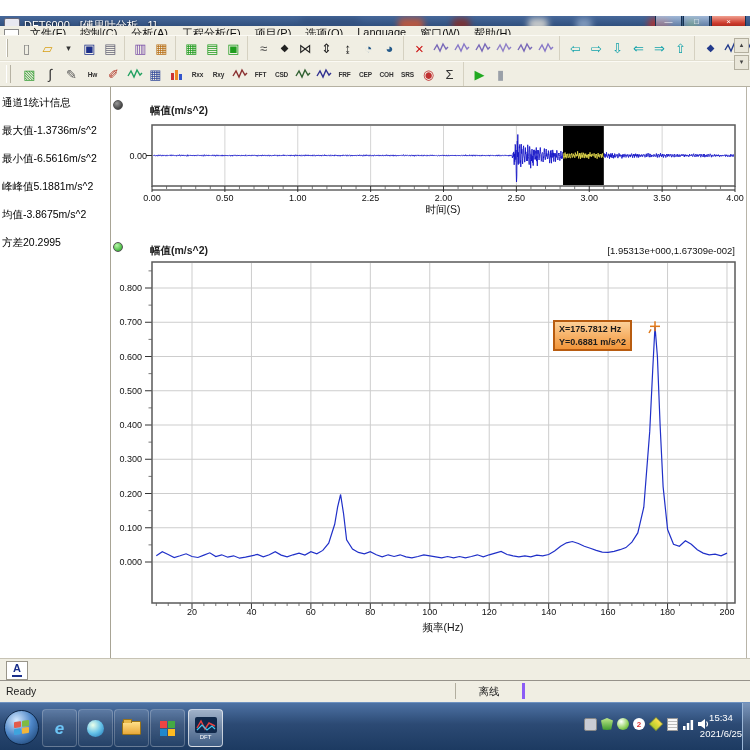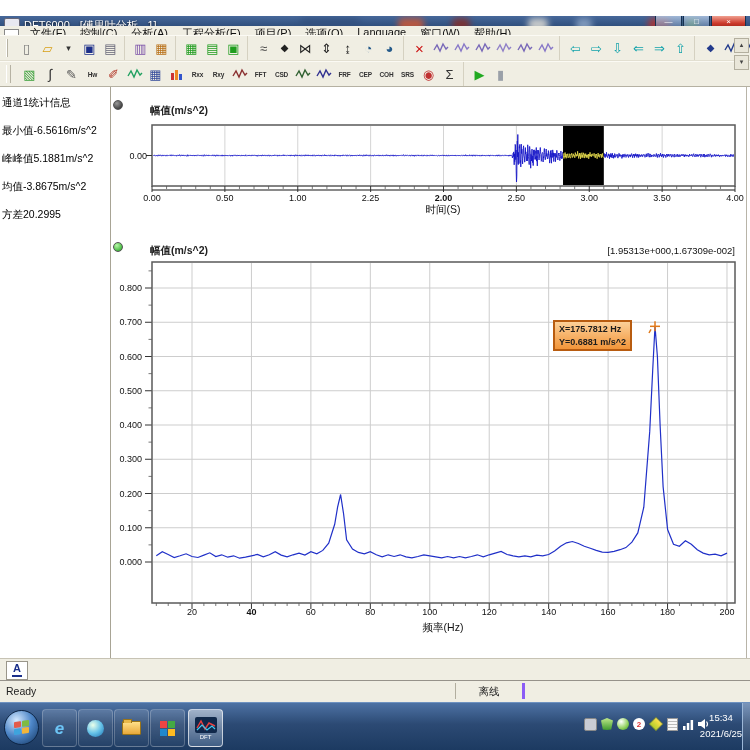--- a/index.html
+++ b/index.html
@@ -341,20 +341,21 @@
     </div>
   </div>
 <div id="overflow">
     <div class="ovf-btn">▴</div>
     <div class="ovf-btn">▾</div>
   </div>
 
 <div id="workarea">
   <div id="stats-panel">
       <div class="stat-line">通道1统计信息</div>
+      <div class="stat-line">最大值-1.3736m/s^2</div>
       <div class="stat-line">最小值-6.5616m/s^2</div>
       <div class="stat-line">峰峰值5.1881m/s^2</div>
       <div class="stat-line">均值-3.8675m/s^2</div>
       <div class="stat-line">方差20.2995</div>
     </div>
   <div id="chart-region">
     <div class="led" id="led1"></div>
     <div class="led" id="led2"></div>
   </div>
 </div>
@@ -520,37 +521,37 @@
 <div id="labels">
   <span class="chart-hdr" style="left:150px;top:104px">幅值(m/s^2)</span>
   <span class="axis-label" style="left:443px;top:203px">时间(S)</span>
   <span class="chart-hdr" style="left:150px;top:244px">幅值(m/s^2)</span>
   <span class="readout" style="left:735px;top:245px">[1.95313e+000,1.67309e-002]</span>
   <span class="axis-label" style="left:443px;top:621px">频率(Hz)</span>
 <span class="tick-x" style="left: 152px; top: 193px;">0.00</span>
     <span class="tick-x" style="left: 224.875px; top: 193px;">0.50</span>
     <span class="tick-x" style="left: 297.75px; top: 193px;">1.00</span>
     <span class="tick-x" style="left: 370.625px; top: 193px;">2.25</span>
-    <span class="tick-x" style="left: 443.5px; top: 193px; font-weight: bold;">2.00</span>
+    <span class="tick-x" style="left: 443.5px; top: 193px;">2.00</span>
     <span class="tick-x" style="left: 516.375px; top: 193px;">2.50</span>
     <span class="tick-x" style="left: 589.25px; top: 193px; text-align: right;">3.00</span>
     <span class="tick-x" style="left: 662.125px; top: 193px; text-align: right;">3.50</span>
     <span class="tick-x" style="left: 735px; top: 193px;">4.00</span>
     <span class="tick-y" style="left: 147px; top: 155.5px;">0.00</span>
     <span class="tick-y" style="left: 142px; top: 562px;">0.000</span>
     <span class="tick-y" style="left: 142px; top: 527.75px;">0.100</span>
     <span class="tick-y" style="left: 142px; top: 493.5px;">0.200</span>
     <span class="tick-y" style="left: 142px; top: 459.25px;">0.300</span>
     <span class="tick-y" style="left: 142px; top: 425px;">0.400</span>
     <span class="tick-y" style="left: 142px; top: 390.75px;">0.500</span>
     <span class="tick-y" style="left: 142px; top: 356.5px;">0.600</span>
     <span class="tick-y" style="left: 142px; top: 322.25px;">0.700</span>
     <span class="tick-y" style="left: 142px; top: 288px;">0.800</span>
     <span class="tick-x" style="left: 192px; top: 607px;">20</span>
-    <span class="tick-x" style="left: 251.444px; top: 607px; font-weight: bold;">40</span>
+    <span class="tick-x" style="left: 251.444px; top: 607px;">40</span>
     <span class="tick-x" style="left: 310.888px; top: 607px;">60</span>
     <span class="tick-x" style="left: 370.332px; top: 607px;">80</span>
     <span class="tick-x" style="left: 429.776px; top: 607px;">100</span>
     <span class="tick-x" style="left: 489.22px; top: 607px;">120</span>
     <span class="tick-x" style="left: 548.664px; top: 607px;">140</span>
     <span class="tick-x" style="left: 608.108px; top: 607px;">160</span>
     <span class="tick-x" style="left: 667.552px; top: 607px;">180</span>
     <span class="tick-x" style="left: 726.996px; top: 607px;">200</span>
   </div>
 

